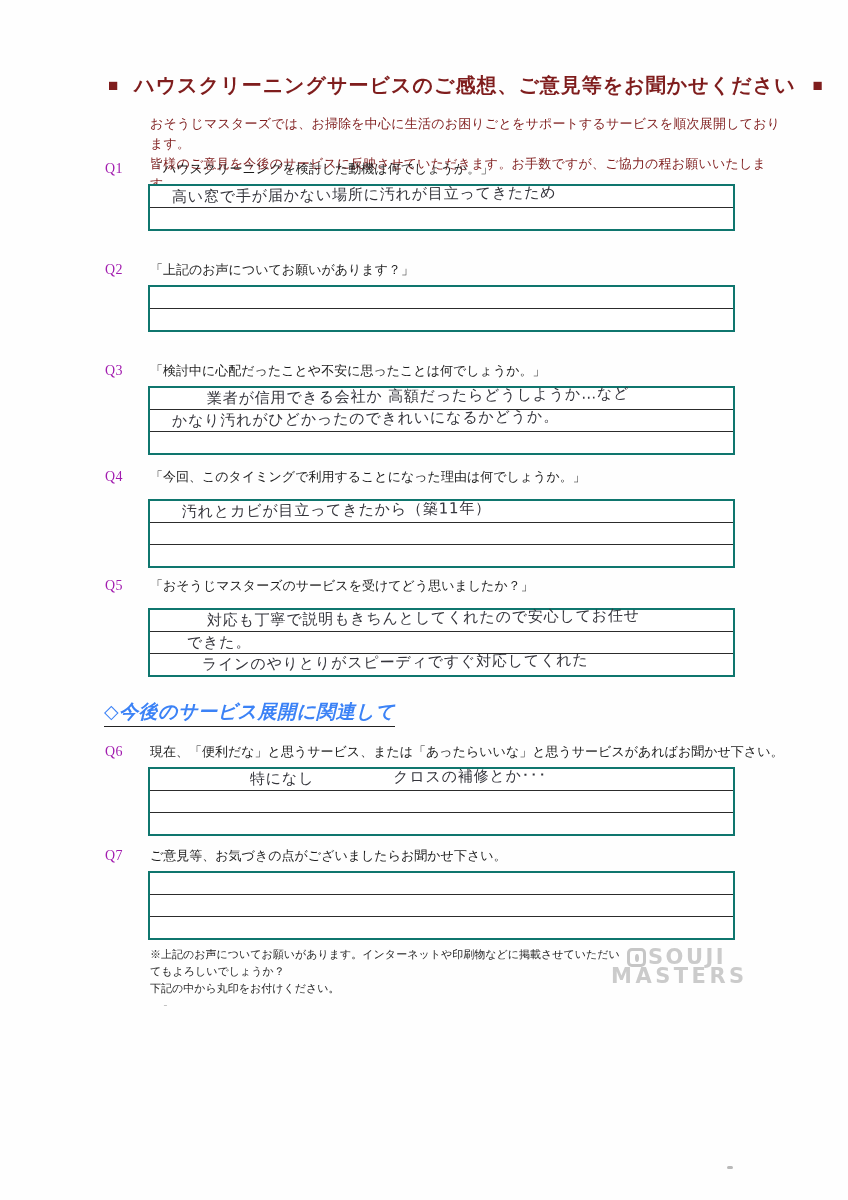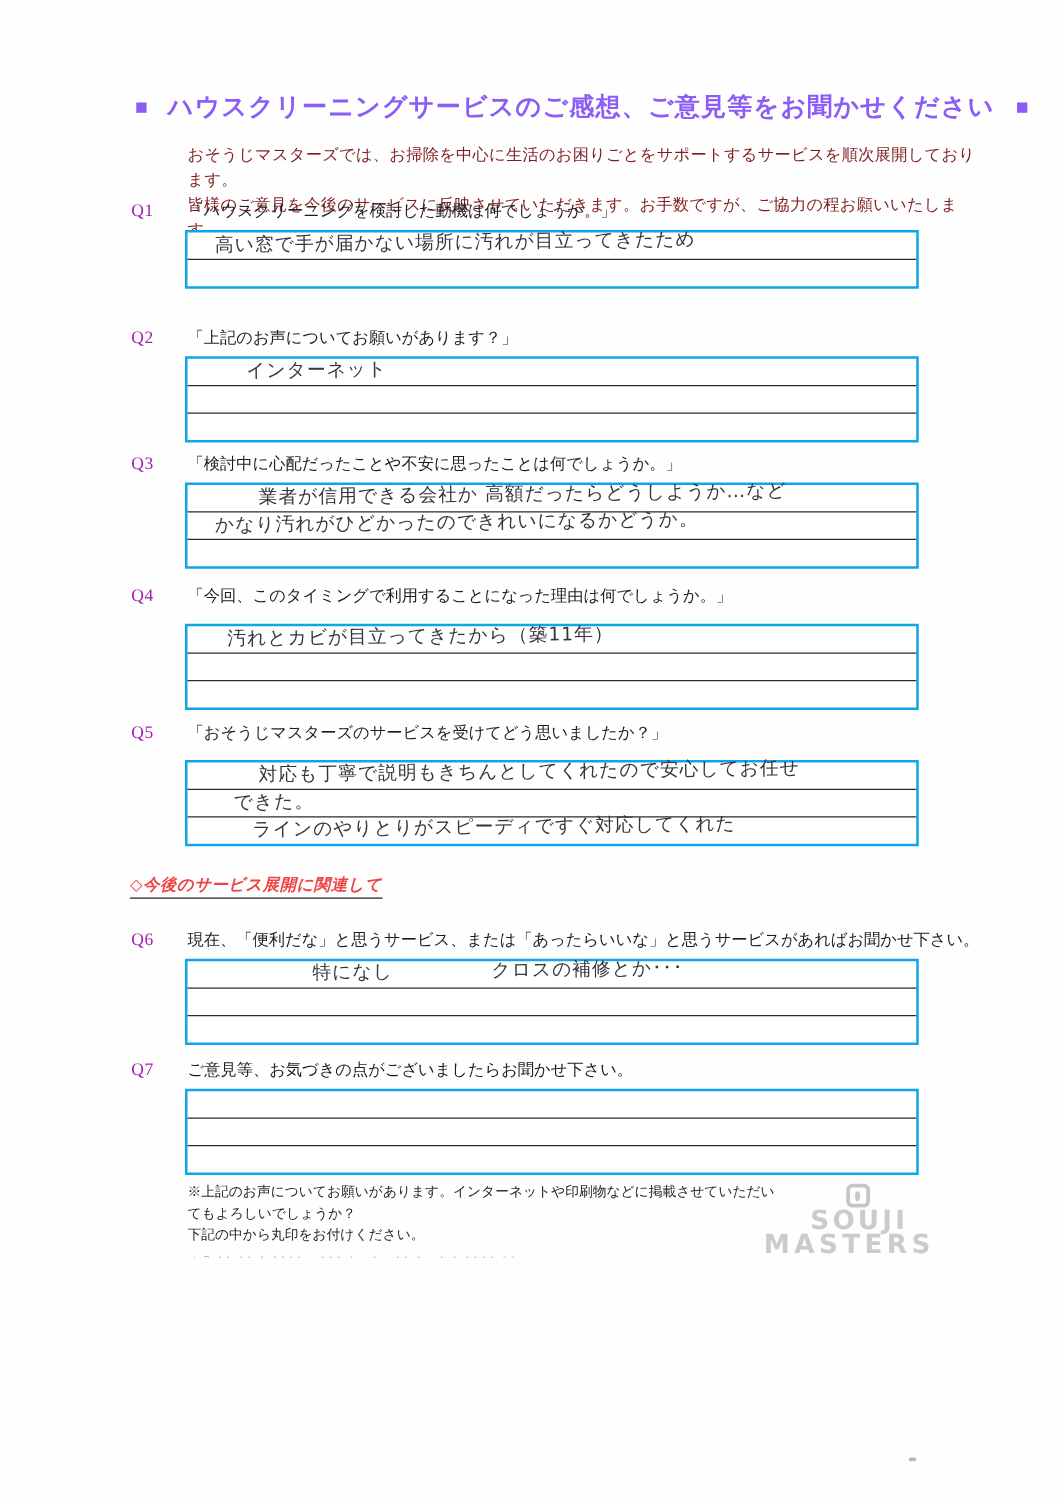--- a/index.html
+++ b/index.html
@@ -10,21 +10,21 @@
     color: #1b1b1b;
     position: relative;
     overflow: hidden;
   }
   .page { position: absolute; inset: 0; background: #fefefe; }
 
   
   .title {
     position: absolute; top: 72px; left: 108px;
     font-size: 20px; font-weight: bold; letter-spacing: 1px;
-    color: #8b5cf6; white-space: nowrap;
+    color: #7f1d1d; white-space: nowrap;
   }
   .title .sq { font-size: 17px; display: inline-block; vertical-align: 1px; }
   .title .sq-left  { margin-right: 15px; }
   .title .sq-right { margin-left: 17px; }
 
   
   .intro {
     position: absolute; top: 114px; left: 150px; width: 640px;
     font-size: 13px; line-height: 20px; color: #7f1d1d;
     letter-spacing: 0.2px;
@@ -33,21 +33,21 @@
   
   .qblock { position: absolute; left: 105px; width: 660px; }
   .qline { font-size: 13px; color: #1c1c1c; white-space: nowrap; }
   .qid {
     display: inline-block; width: 45px;
     font-size: 14px; letter-spacing: 0.5px; color: #a21caf;
   }
   .answer-box {
     margin-left: 43px; margin-top: 6px;
     width: 583px;
-    border: 2px solid #0ea5e9;
+    border: 2px solid #0f766e;
     background: #fff;
     box-sizing: content-box;
   }
   .gap-lg .answer-box { margin-top: 13px; }
   .arow { height: 21px; line-height: 21px; overflow: visible; white-space: nowrap; }
   .arow + .arow { border-top: 1px solid #2c2c2c; }
 
   
   .hw {
     font-family: "DejaVu Sans", sans-serif;
@@ -55,22 +55,22 @@
     letter-spacing: 0.8px;
     white-space: pre;
     display: inline-block;
     transform: rotate(-0.7deg);
     transform-origin: left center;
   }
 
   
   .section-header {
     position: absolute; top: 699px; left: 104px;
-    font-size: 13px; font-weight: bold; font-style: italic;
-    letter-spacing: 0.5px; color: #ef4444;
+    font-size: 19px; font-weight: bold; font-style: italic;
+    letter-spacing: 0.5px; color: #3b82f6;
     border-bottom: 1.5px solid #222; padding-bottom: 1px;
   }
 
   
   .footer-note {
     position: absolute; top: 946px; left: 150px; width: 480px;
     font-size: 11px; line-height: 17px; color: #262626;
   }
   .clipped-line {
     height: 7px; overflow: hidden;
@@ -78,21 +78,21 @@
     letter-spacing: 1px;
   }
 
   
   .logo {
     position: absolute; top: 947px; left: 627px;
     font-family: "DejaVu Sans", sans-serif; font-weight: bold;
     color: #cbcbcb; line-height: 1;
     user-select: none;
   }
-  .logo-line1 { display: flex; align-items: center; font-size: 21px; letter-spacing: 2.5px; flex-direction: column; }
+  .logo-line1 { display: flex; align-items: center; font-size: 21px; letter-spacing: 2.5px; }
   .logo-mark {
     width: 13px; height: 13px;
     border: 3.5px solid #c6c6c6; border-radius: 5px;
     display: inline-flex; align-items: center; justify-content: center;
     margin-right: 2px;
   }
   .logo-mark-inner { width: 4px; height: 8px; background: #c6c6c6; border-radius: 50%; }
   .logo-line2 { font-size: 21px; letter-spacing: 3.5px; margin-top: -2px; margin-left: -16px; }
 
   .scan-speck {
@@ -122,21 +122,20 @@
       <div class="arow"><span class="hw" style="padding-left:22px">高い窓で手が届かない場所に汚れが目立ってきたため</span></div>
       <div class="arow"><span class="hw"></span></div>
     </div>
   </div>
 
   <div class="qblock" style="top:261px">
     <div class="qline">
       <span class="qid">Q2</span><span class="qtext">「上記のお声についてお願いがあります？」</span>
     </div>
     <div class="answer-box">
-      <div class="arow"><span class="hw" style="padding-left:47px">インターネット</span></div>
       <div class="arow"><span class="hw"></span></div>
       <div class="arow"><span class="hw"></span></div>
     </div>
   </div>
 
   <div class="qblock" style="top:362px">
     <div class="qline">
       <span class="qid">Q3</span><span class="qtext">「検討中に心配だったことや不安に思ったことは何でしょうか。」</span>
     </div>
     <div class="answer-box">

